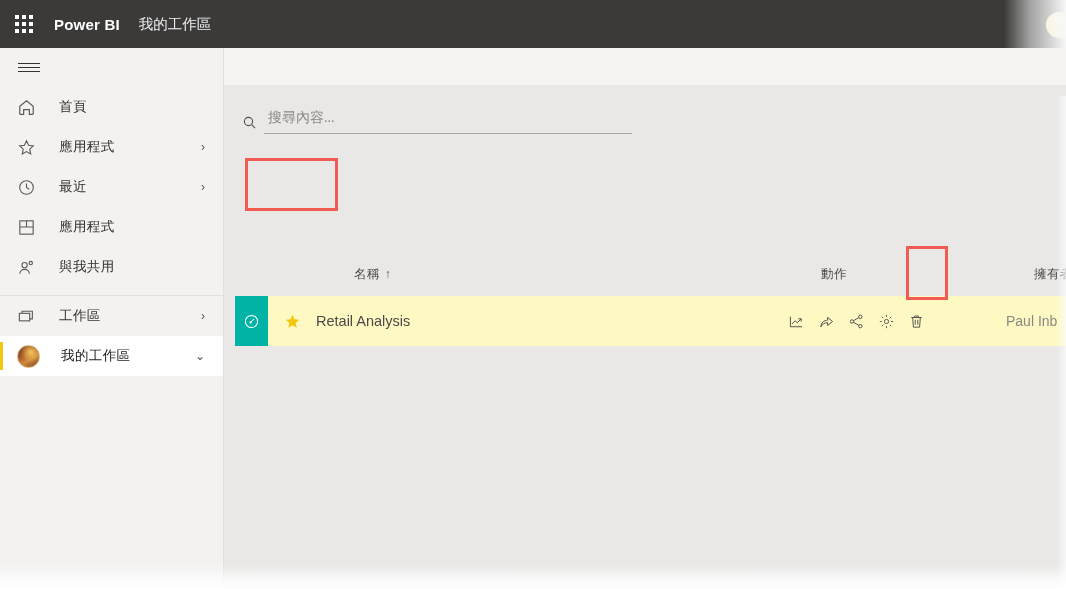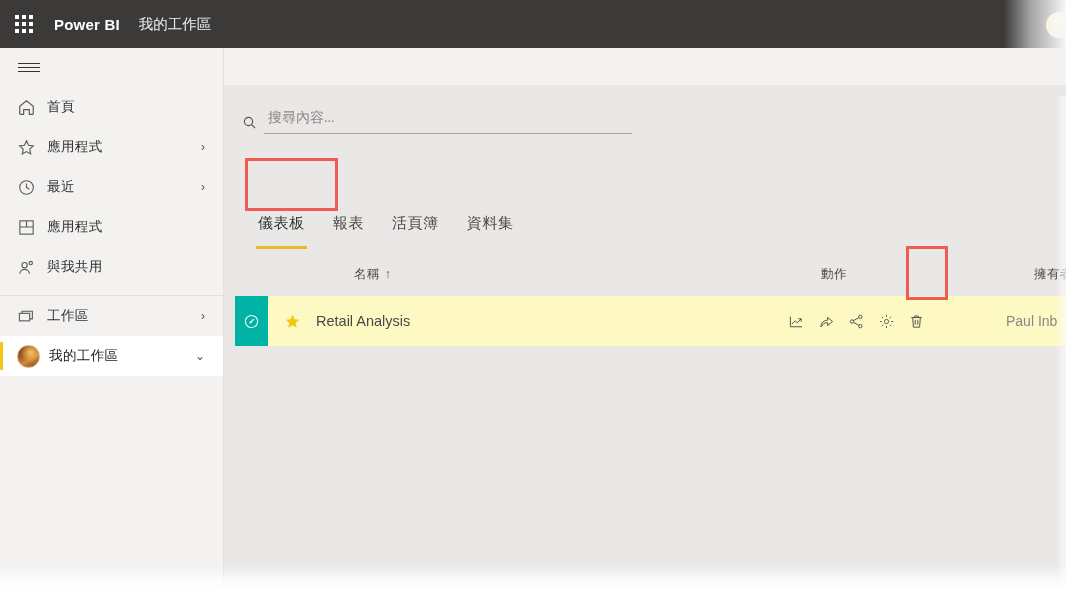--- a/index.html
+++ b/index.html
@@ -56,21 +56,21 @@
   }
   .hamburger span::before { top: 0; }
   .hamburger span i { top: 4px; display: block; }
   .hamburger span::after { top: 8px; }
 
   .nav-item {
     height: 40px; display: flex; align-items: center; padding-left: 17px; cursor: pointer;
     position: relative; color: #323130; font-size: 13.5px;
   }
   .nav-ico { width: 30px; display: flex; align-items: center; color: #5b5a58; flex: none; }
-  .nav-label { white-space: nowrap; letter-spacing: .4px; }
+  .nav-label { white-space: nowrap; letter-spacing: .4px; margin-left: 12px; }
   .nav-chev {
     position: absolute; right: 18px; color: #55534f; font-size: 12px; line-height: 1;
   }
   .nav-sep { height: 1px; background: #e2e0de; margin: 8px 0 0 0; }
   .nav-item.selected { background: #ffffff; }
   .nav-item.selected .sel-bar {
     position: absolute; left: 0; top: 6px; width: 3px; height: 28px; background: #f2c811;
   }
   .ws-avatar {
     width: 23px; height: 23px; border-radius: 50%; flex: none; margin-right: 9px;
@@ -274,35 +274,20 @@
     <div class="search-wrap">
       <span class="search-ico">
         <svg width="15" height="15" viewBox="0 0 24 24" fill="none" stroke="#55534f" stroke-width="1.8">
           <circle cx="10.4" cy="10.4" r="6.6"></circle>
             <path d="M15.3 15.3 21 21"></path>
         </svg>
       </span>
       <input class="search-field" type="text" placeholder="搜尋內容..." style="">
     </div>
 
-    <div class="tabs">
-      <div class="tab active">
-        <span>儀表板</span>
-        <span class="tab-underline"></span>
-      </div>
-      <div class="tab">
-        <span>報表</span>
-      </div>
-      <div class="tab">
-        <span>活頁簿</span>
-      </div>
-      <div class="tab">
-        <span>資料集</span>
-      </div>
-    </div>
 
     <div class="table-head">
       <div class="th th-name">
         <span>名稱</span><span class="sort-arrow">↑</span>
       </div>
       <div class="th th-actions">動作</div>
       <div class="th th-owner">擁有者</div>
     </div>
 
     <div class="row">

